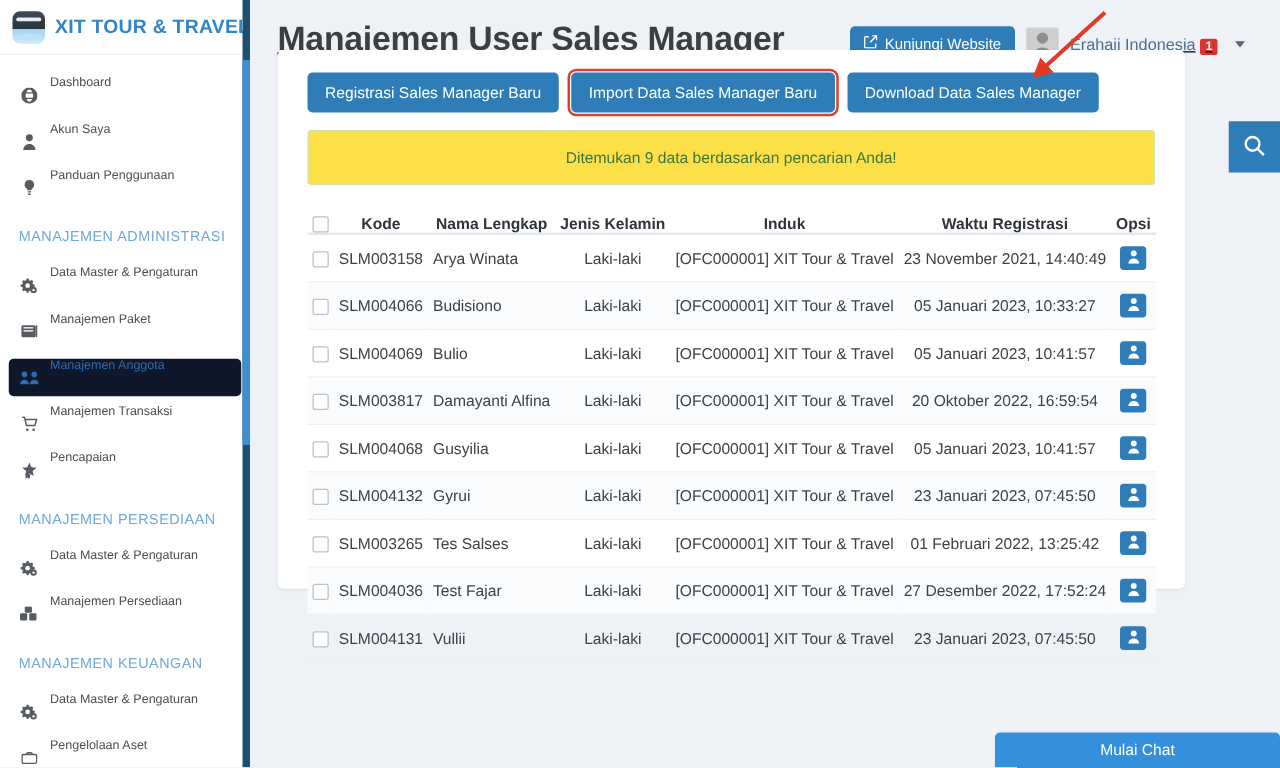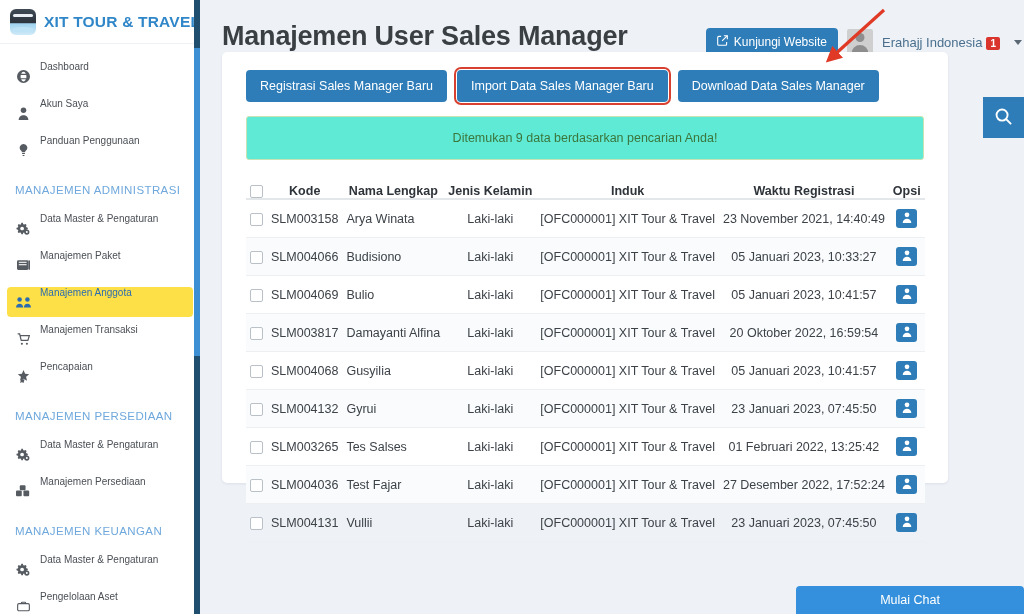--- a/index.html
+++ b/index.html
@@ -48,21 +48,21 @@
   .nav-head {
     color: #6fa8dc; font-size: 11.5px; letter-spacing: .4px;
     padding: 12px 0 10px 15px; text-transform: uppercase;
   }
   .nav-item {
     display: flex; gap: 9px;
     height: 30px; margin: 7px 7px; padding-left: 8px;
     border-radius: 4px; cursor: pointer;
     color: #4a4f55; font-size: 10px; white-space: nowrap;
   }
-  .nav-item.active { background: #fde047; color: #2b6cb0; }
+  .nav-item.active { background: #0f172a; color: #2b6cb0; }
   .nav-item .ico {
     width: 16px; flex: 0 0 16px; text-align: center;
     font-size: 12px; color: #555b61; line-height: 1;
     display: inline-flex; align-items: center; justify-content: center;
   }
   .nav-item.active .ico { color: #2b6cb0; }
   .nav-item .ico svg { display: block; }
 
   .side-scroll-track {
     position: absolute; right: 0; top: 0; width: 6px; height: 614px;
@@ -72,22 +72,22 @@
     position: absolute; right: 0; top: 48px; width: 6px; height: 308px;
     background: #3d8fd4;
   }
 
   
   #main {
     flex: 1 1 auto; height: 614px; position: relative;
     background: #eef2f7; overflow: hidden;
   }
   .topbar {
-    height: 56px; display: flex; align-items: flex-end;
-    justify-content: space-between; padding: 6px 2px 0 22px;
+    height: 56px; display: flex; align-items: center;
+    justify-content: space-between; padding: 6px 28px 0 22px; text-decoration: underline;
   }
   .page-title {
     font-size: 27px; font-weight: bold; color: #3a3f44;
     letter-spacing: -.2px; line-height: 40px;
   }
   .topbar-right { display: flex; align-items: center; gap: 9px; padding-top: 8px; }
   .btn-visit {
     background: #2e7db8; color: #fff; border: none; border-radius: 4px;
     font-size: 12px; padding: 7px 11px; cursor: pointer;
     display: inline-flex; align-items: center; gap: 6px;
@@ -109,33 +109,33 @@
   .user-badge {
     background: #d9352c; color: #fff; font-size: 10px; font-weight: bold;
     border-radius: 2px; padding: 1px 4px; margin-left: 4px;
   }
   .caret {
     width: 0; height: 0; margin-left: 5px;
     border-left: 4px solid transparent; border-right: 4px solid transparent;
     border-top: 5px solid #5b6873;
   }
   #content-card {
-    position: absolute; left: 22px; top: 52px; width: 726px; height: 431px;
+    position: absolute; left: 22px; top: 40px; width: 726px; height: 431px;
     background: #fff; border-radius: 5px; box-shadow: 0 1px 3px rgba(16,30,54,.08);
     padding: 18px 24px;
   }
   .btn-row { display: flex; gap: 10px; }
   .btn-blue {
     background: #2e7db8; color: #fff; border: none; border-radius: 4px;
     font-size: 12.5px; padding: 9px 14px; cursor: pointer;
     font-family: inherit; white-space: nowrap;
   }
   .btn-highlight { outline: 2.5px solid #d8412f; outline-offset: 1px; }
   .alert-success {
-    margin-top: 14px; background: #5eead4; border: 1px solid #c9e2b3;
+    margin-top: 14px; background: #fde047; border: 1px solid #c9e2b3;
     border-radius: 3px; color: #3c763d; font-size: 12.5px;
     text-align: center; padding: 14px 10px;
   }
   table.data { width: 100%; border-collapse: collapse; margin-top: 16px; }
   table.data th {
     font-size: 12.5px; color: #2f343a; font-weight: bold;
     padding: 8px 4px 0; border-bottom: 2px solid #e4e7ea;
     white-space: nowrap;
   }
   table.data td {

